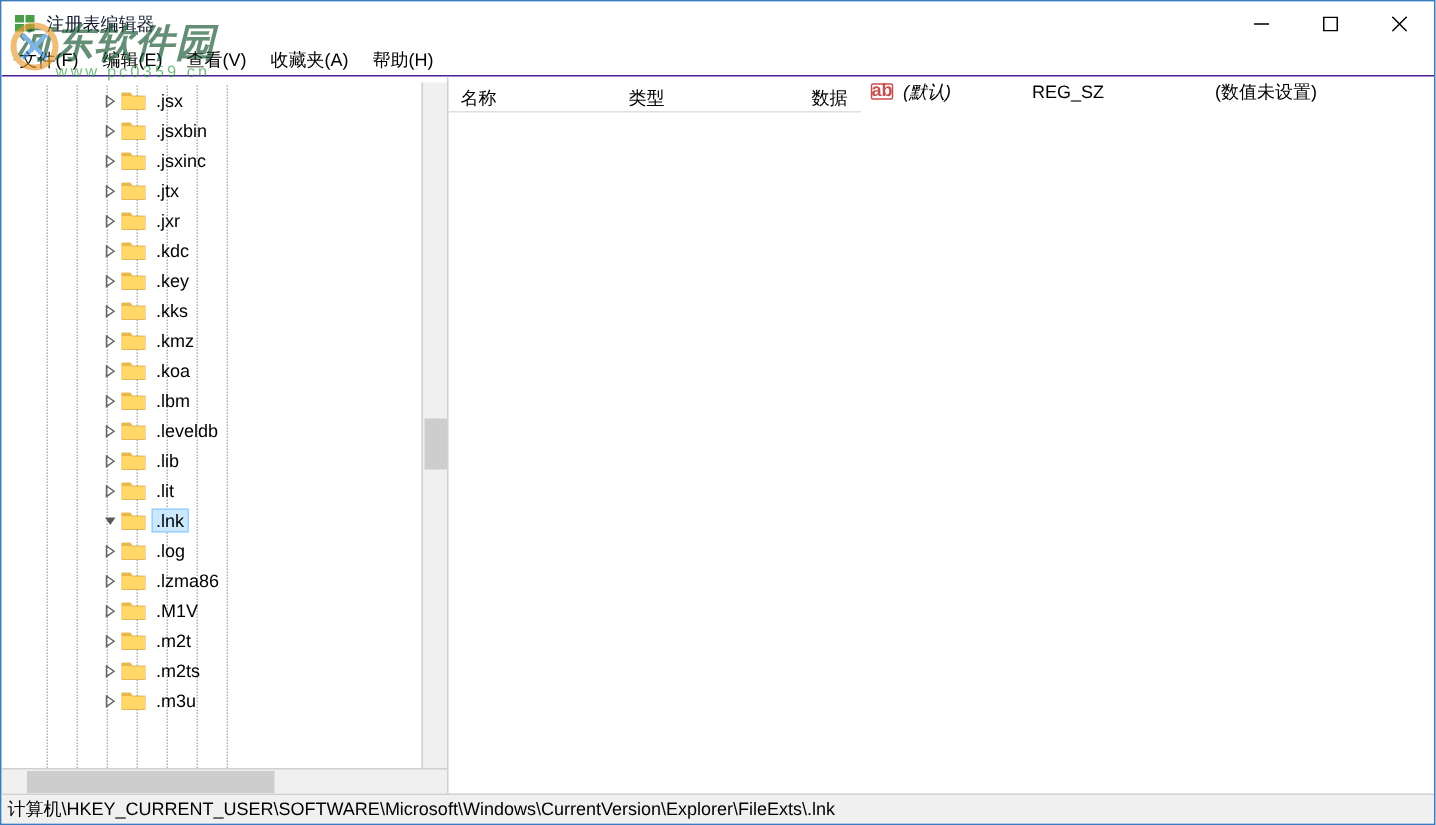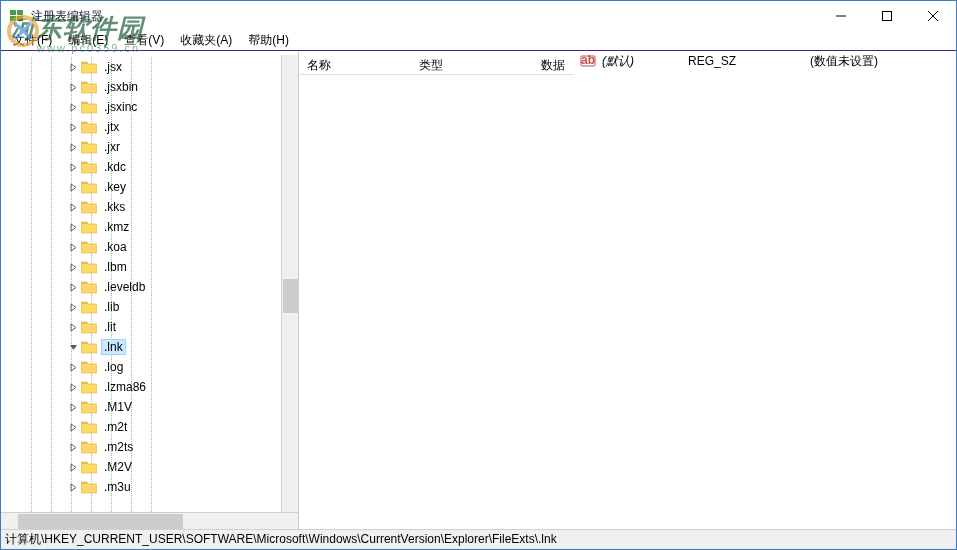--- a/index.html
+++ b/index.html
@@ -340,32 +340,20 @@
             <span class="expander">
               <svg viewBox="0 0 9 9">
                 <path d="M2 1 L7 4.5 L2 8 Z" fill="none" stroke="#666" stroke-width="1"></path>
               </svg>
             </span>
             <span class="folder"><svg viewBox="0 0 16 14">
                 <path d="M0 2 L6 2 L7 4 L16 4 L16 13 L0 13 Z" fill="#ffd868" stroke="#d9a43c" stroke-width="0.5"></path>
                 <path d="M0 2 L6 2 L7 4 L0 4 Z" fill="#e8b84a"></path>
               </svg></span>
             <span class="label">.m2ts</span>
-          </div>
-          <div class="tree-item">
-            <span class="expander">
-              <svg viewBox="0 0 9 9">
-                <path d="M2 1 L7 4.5 L2 8 Z" fill="none" stroke="#666" stroke-width="1"></path>
-              </svg>
-            </span>
-            <span class="folder"><svg viewBox="0 0 16 14">
-                <path d="M0 2 L6 2 L7 4 L16 4 L16 13 L0 13 Z" fill="#ffd868" stroke="#d9a43c" stroke-width="0.5"></path>
-                <path d="M0 2 L6 2 L7 4 L0 4 Z" fill="#e8b84a"></path>
-              </svg></span>
-            <span class="label">.M2V</span>
           </div>
           <div class="tree-item">
             <span class="expander">
               <svg viewBox="0 0 9 9">
                 <path d="M2 1 L7 4.5 L2 8 Z" fill="none" stroke="#666" stroke-width="1"></path>
               </svg>
             </span>
             <span class="folder"><svg viewBox="0 0 16 14">
                 <path d="M0 2 L6 2 L7 4 L16 4 L16 13 L0 13 Z" fill="#ffd868" stroke="#d9a43c" stroke-width="0.5"></path>
                 <path d="M0 2 L6 2 L7 4 L0 4 Z" fill="#e8b84a"></path>

